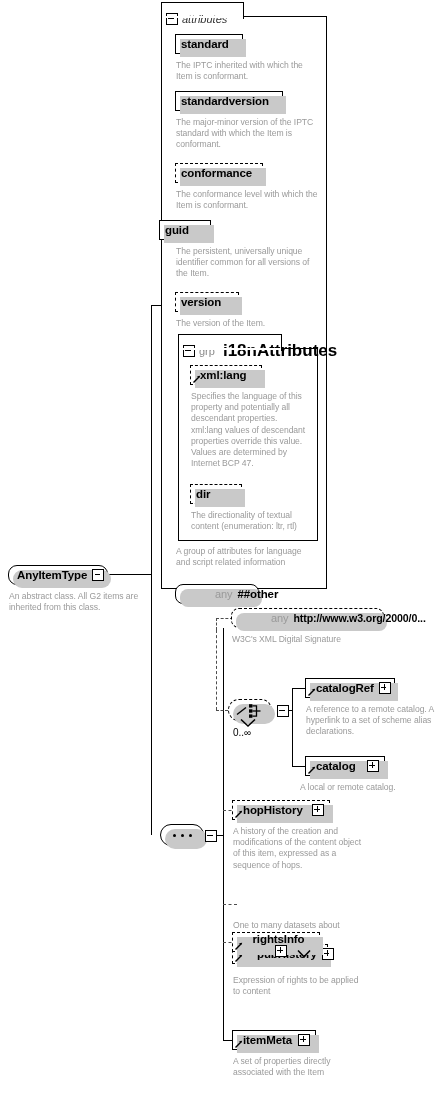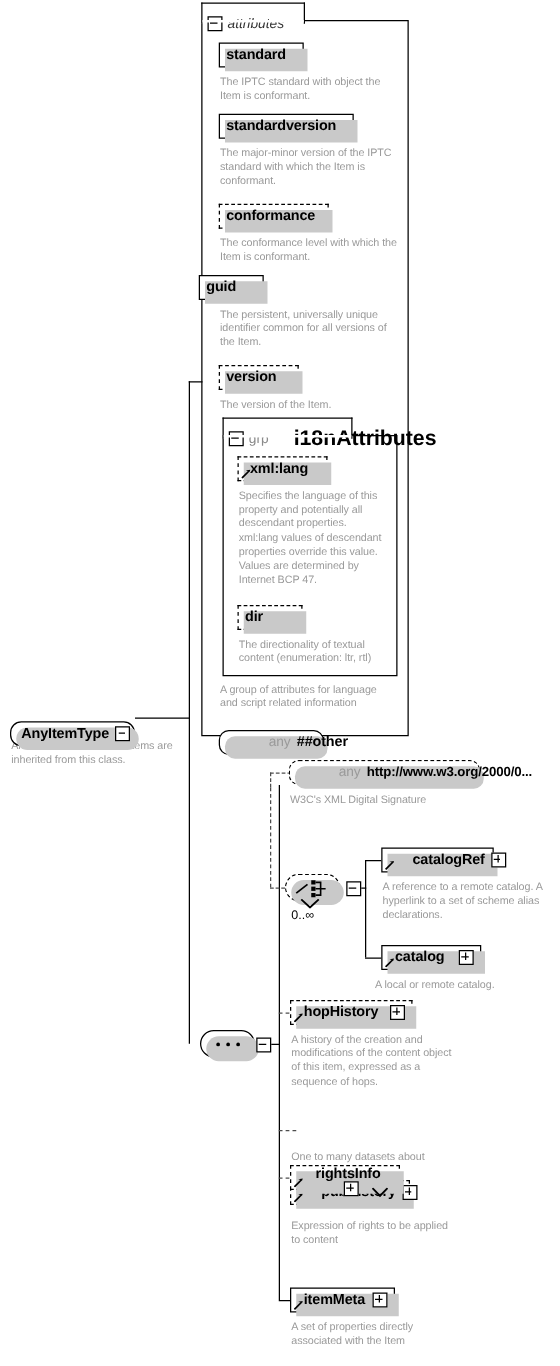--- a/index.html
+++ b/index.html
@@ -68,21 +68,21 @@
   .panel{
     position:absolute;border:1.3px solid #000;background:#fff;box-sizing:border-box;
   }
   .panel-tab{
     position:absolute;border:1.3px solid #000;border-bottom:none;background:#fff;
     height:17px;display:flex;align-items:center;padding:15px 6px 0 4px;
     font-size:11px;box-sizing:border-box;z-index:3;
   }
   .panel-tab .ctl{margin-left:0;margin-right:4px;}
   .tab-label{font-style:italic;color:#333;}
-  .tab-grp{color:#8a8a8a;font-style:normal;margin-right:20px;}
+  .tab-grp{color:#8a8a8a;font-style:normal;margin-right:8px;}
   .tab-grpname{color:#000;font-weight:bold;font-style:normal;font-size:17px;}
   
   .tabmask{position:absolute;background:#fff;height:2px;z-index:4;}
 
   
   .ln{position:absolute;background:#000;}
   .ln.h{height:1.2px;}
   .ln.v{width:1.2px;}
   .ln.dash-h{
     height:0;border-top:1.3px dashed #4d4d4d;background:none;
@@ -119,21 +119,21 @@
 <div class="panel" style="left:161px;top:16px;width:166px;height:573px;"></div>
 <div class="panel-tab" style="left:161px;top:2px;width:83px;">
   <span class="ctl"></span>
   <span class="tab-label">attributes</span>
 </div>
 <div class="tabmask" style="left:162px;top:16px;width:81px;"></div>
 
 <div class="node" style="left:175px;top:34px;width:68px;">
   <span>standard</span>
 </div>
-<div class="doc" style="left:176px;top:60px;width:140px;">The IPTC standard with object the Item is conformant.</div>
+<div class="doc" style="left:176px;top:60px;width:140px;">The IPTC inherited with which the Item is conformant.</div>
 
 <div class="node" style="left:175px;top:91px;width:108px;">
   <span>standardversion</span>
 </div>
 <div class="doc" style="left:176px;top:117px;width:142px;">The major-minor version of the IPTC standard with which the Item is conformant.</div>
 
 <div class="node dashed" style="left:175px;top:163px;width:88px;">
   <span>conformance</span>
 </div>
 <div class="doc" style="left:176px;top:189px;width:142px;">The conformance level with which the Item is conformant.</div>
@@ -170,21 +170,21 @@
 </div>
 <div class="doc" style="left:191px;top:510px;width:124px;">The directionality of textual content (enumeration: ltr, rtl)</div>
 
 <div class="doc" style="left:176px;top:546px;width:130px;">A group of attributes for language and script related information</div>
 
 <div class="node octa" style="left:175px;top:584px;width:84px;">
   <span class="anyword">any</span>
   <span>##other</span>
 </div>
 
-<div class="node round" style="left:8px;top:565px;width:100px;justify-content:space-between;margin-top:12px;">
+<div class="node round" style="left:8px;top:565px;width:100px;justify-content:space-between;">
   <span>AnyItemType</span>
   <span class="ctl"></span>
 </div>
 <div class="doc" style="left:9px;top:591px;width:138px;">An abstract class. All G2 items are inherited from this class.</div>
 
 <div class="ln h" style="left:108px;top:574px;width:44px;"></div>
 
 <div class="ln v" style="left:151px;top:305px;height:530px;"></div>
 
 <div class="ln h" style="left:151px;top:305px;width:11px;"></div>
@@ -226,21 +226,21 @@
 <svg class="chev" style="left:240px;top:719px;width:16px;height:8px;" viewBox="0 0 16 8">
   <path d="M1 0.5 L8 7 L15 0.5" stroke="#000" stroke-width="1.5" fill="none"></path>
 </svg>
 <div class="cardinality" style="left:233px;top:727px;">0..∞</div>
 <div class="ctl" style="position:absolute;left:272px;top:705px;z-index:7;"></div>
 <div class="ln h" style="left:282px;top:710px;width:11px;"></div>
 
 <div class="ln v" style="left:292px;top:688px;height:78px;"></div>
 
 <div class="ln h" style="left:292px;top:688px;width:15px;"></div>
-<div class="node" style="left:305px;top:678px;width:90px;justify-content:space-between;padding-left:24px;">
+<div class="node" style="left:305px;top:678px;width:90px;justify-content:space-between;padding-left:10px;">
   <svg class="refarrow" viewBox="0 0 8 8">
     <path d="M0.5 7.5 L6.2 1.8" stroke="#000" stroke-width="1.4" fill="none"></path>
     <path d="M7.2 0.8 L3.6 1.3 L6.7 2.4 Z" fill="#000"></path>
   </svg>
   <span>catalogRef</span>
   <span class="ctl plus"></span>
 </div>
 <div class="doc" style="left:306px;top:704px;width:132px;">A reference to a remote catalog. A hyperlink to a set of scheme alias declarations.</div>
 
 <div class="ln h" style="left:292px;top:766px;width:15px;"></div>

